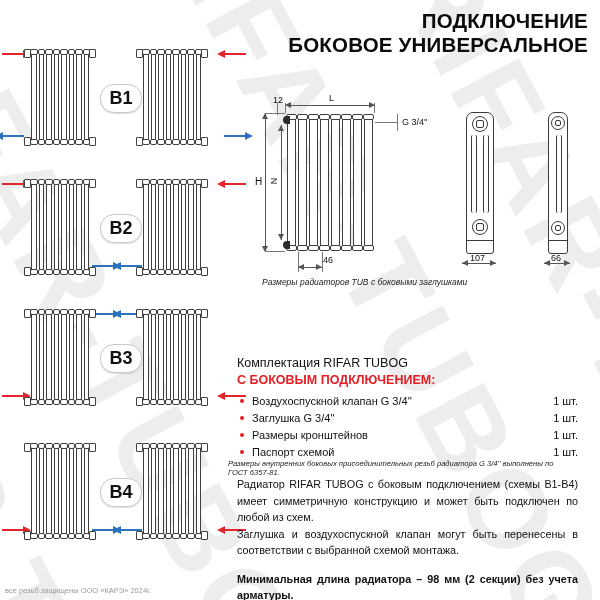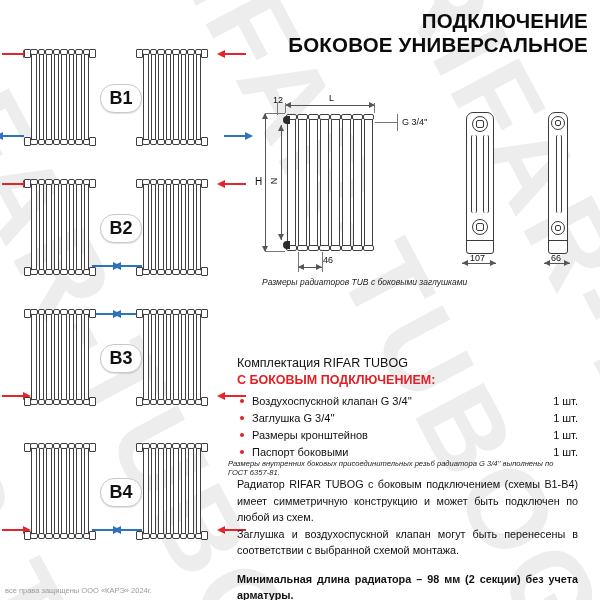--- a/index.html
+++ b/index.html
@@ -315,26 +315,26 @@
       <span class="kit-name">Заглушка G 3/4''</span>
       <span class="kit-qty">1 шт.</span>
     </div>
     <div class="kit-row">
       <s class="bull"></s>
       <span class="kit-name">Размеры кронштейнов</span>
       <span class="kit-qty">1 шт.</span>
     </div>
     <div class="kit-row">
       <s class="bull"></s>
-      <span class="kit-name">Паспорт боковыми</span>
+      <span class="kit-name">Паспорт схемой</span>
       <span class="kit-qty">1 шт.</span>
     </div>
   </div>
   <div class="kit-note">Размеры внутренних боковых присоединительных резьб радиатора G 3/4'' выполнены по ГОСТ 6357-81.</div>
 
   <div class="desc">
     <div>Радиатор RIFAR TUBOG с боковым подключением (схемы B1-B4) имеет симметричную конструкцию и может быть подключен по любой из схем.</div>
     <div>Заглушка и воздухоспускной клапан могут быть перенесены в соответствии с выбранной схемой монтажа.</div>
     <div class="b">Минимальная длина радиатора – 98 мм (2 секции) без учета арматуры.</div>
   </div>
 
-  <div class="copyright">все права защищены ООО «КАРЭ» 2024г.</div>
+  <div class="copyright">все резьб защищены ООО «КАРЭ» 2024г.</div>
 </div>
 
 </body></html>

